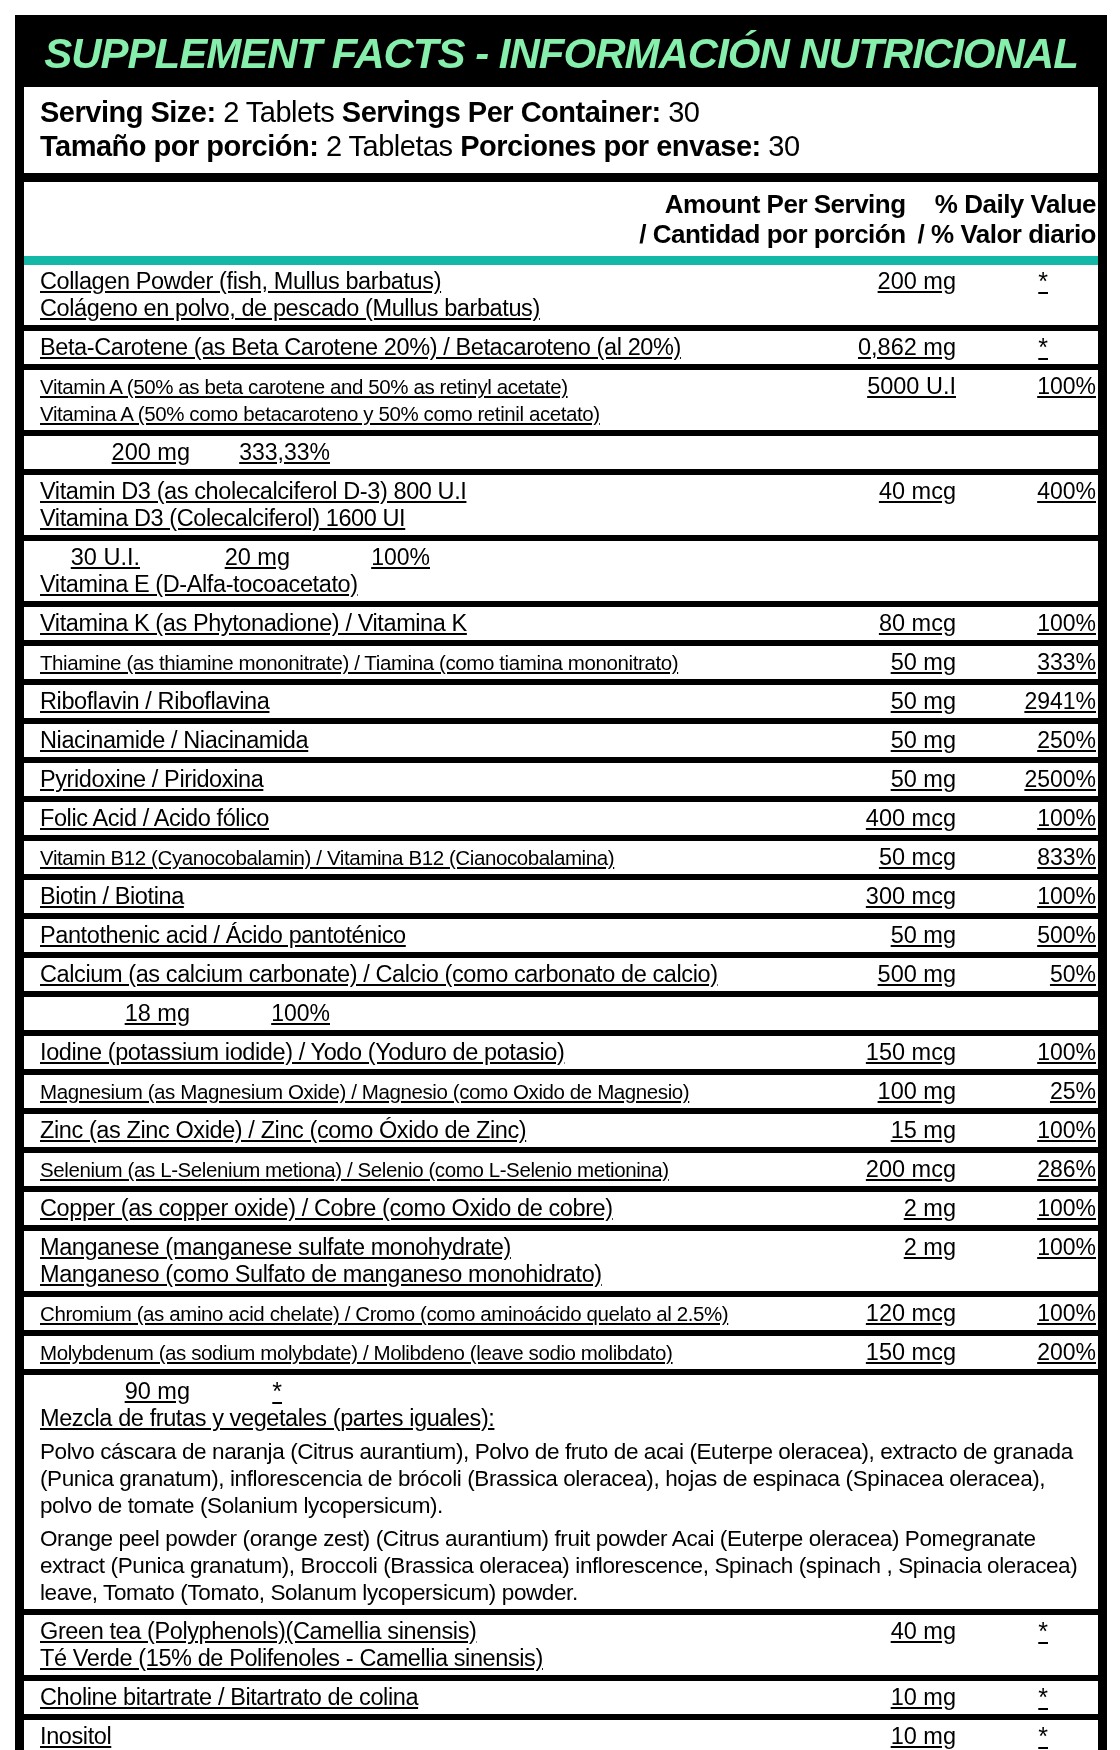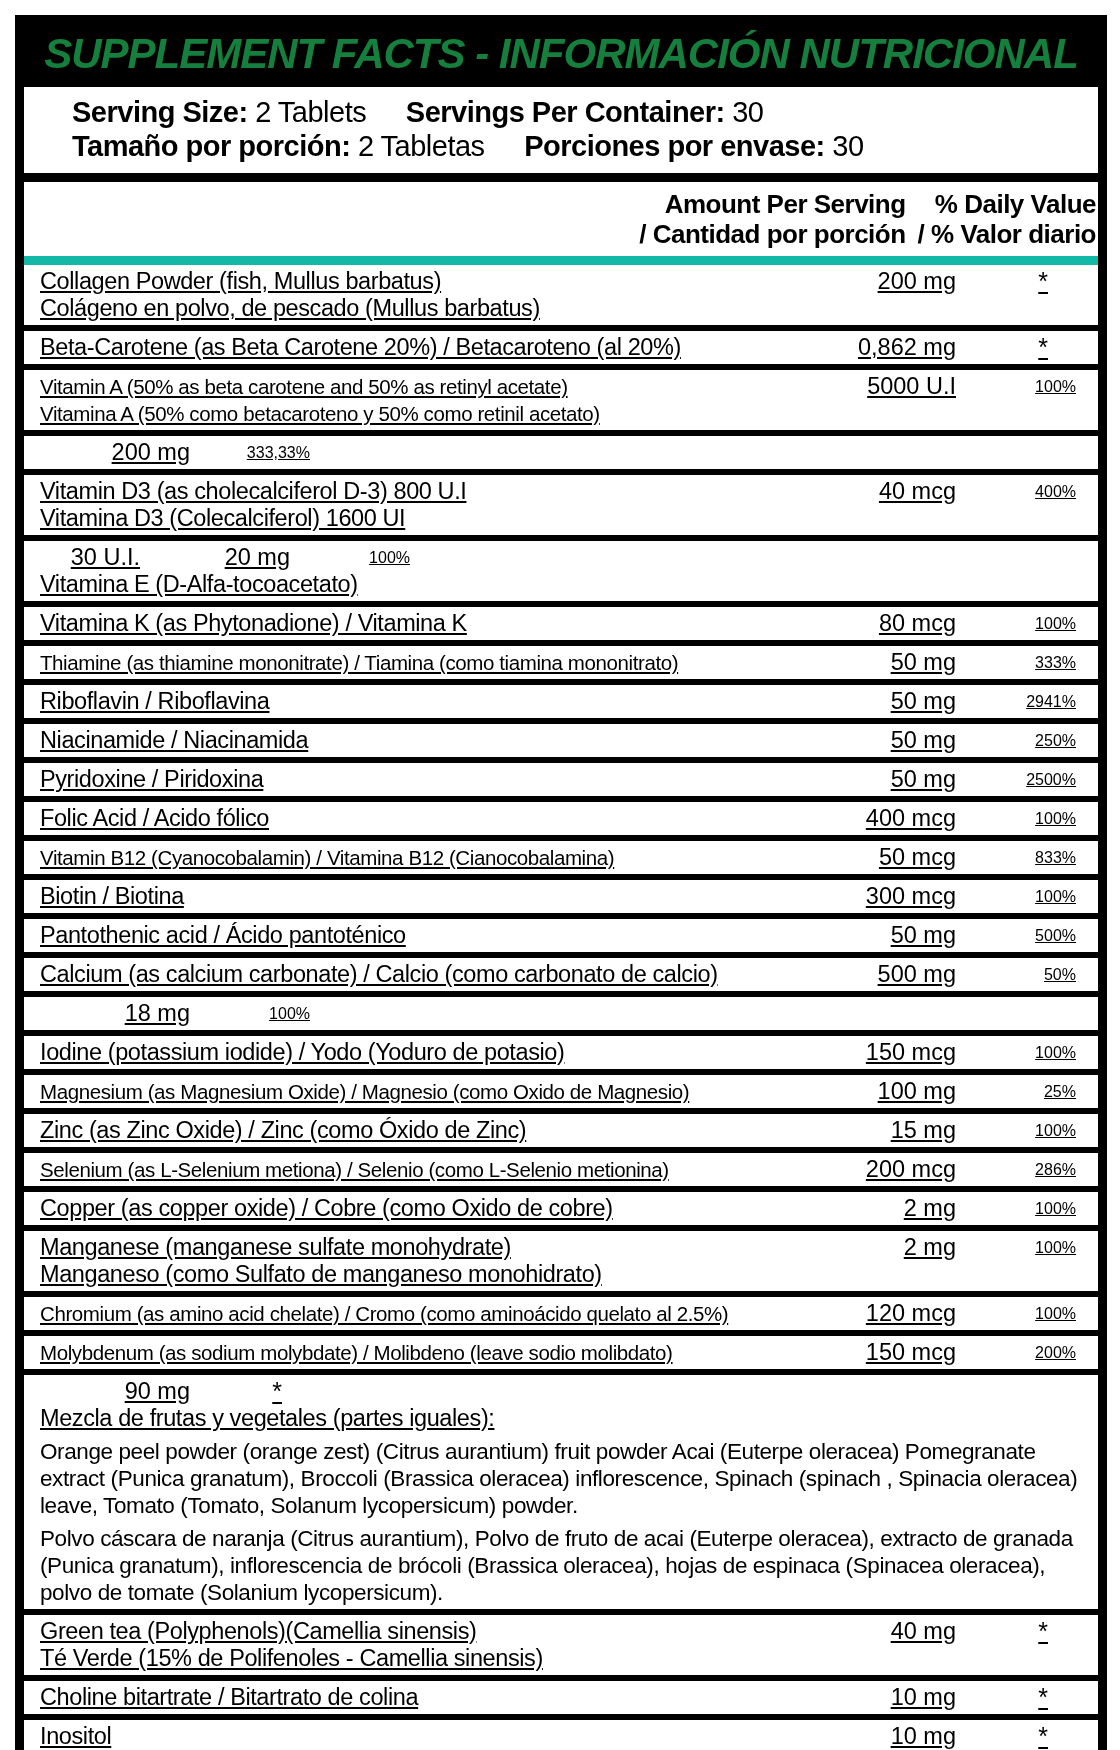--- a/index.html
+++ b/index.html
@@ -5,43 +5,43 @@
   html,body{margin:0;padding:0;}
   body{
     width:1120px;height:1750px;position:relative;background:#ffffff;color:#000000;
     font-family:"Liberation Sans",sans-serif;overflow:hidden;
   }
   .label{
     position:absolute;left:15px;top:15px;width:1092px;
     border:9px solid #000;background:#fff;box-sizing:border-box;
   }
   .title-bar{
-    background:#000;color:#15803d;text-align:center;
+    background:#000;color:#86efac;text-align:center;
     font-weight:bold;font-style:italic;font-size:42px;line-height:46px;
     padding:7px 0 10px 0;letter-spacing:-1px;
   }
   .serving{
     padding:8px 16px 10px 16px;border-bottom:9px solid #000;
     font-size:29px;line-height:34px;letter-spacing:-0.5px;
   }
-  .serving .lab{font-weight:bold;margin-left:32px;}
+  .serving .lab{font-weight:bold;}
   .serving .val{font-weight:normal;}
   .colhead{
     display:flex;justify-content:flex-end;align-items:flex-end;gap:12px;
     padding:7px 2px 7px 0;border-bottom:9px solid #14b8a6;
     font-weight:bold;font-size:26px;line-height:30px;letter-spacing:-0.5px;
   }
   .colhead .block{text-align:right;white-space:nowrap;}
   .row{border-bottom:6px solid #000;padding:3px 0;}
   .line{display:flex;align-items:flex-start;padding-left:16px;line-height:27px;text-decoration:underline;}
   .nm{flex:1;font-size:23.5px;letter-spacing:-0.4px;white-space:nowrap;overflow:visible;}
   .small .nm{font-size:20.5px;}
   .mid{width:100px;text-align:right;font-size:23.5px;white-space:nowrap;}
   .amt{width:150px;text-align:right;font-size:23.5px;white-space:nowrap;}
-  .dv{width:142px;text-align:right;font-size:16px;white-space:nowrap;padding-right:22px;box-sizing:border-box;}
+  .dv{width:142px;text-align:right;font-size:23px;white-space:nowrap;padding-right:2px;box-sizing:border-box;}
   .dv.star{padding-right:50px;font-size:25px;}
   .para{
     padding:0 14px 0 16px;margin-top:6px;
     font-size:22.5px;line-height:27px;letter-spacing:-0.4px;
   }
 </style>
 </head>
 <body>
 
 <div class="label">
@@ -253,22 +253,22 @@
         </div>
       </div>
       <div class="row">
         <div class="line">
           <span class="amt">90 mg</span>
           <span class="dv star">*</span>
         </div>
         <div class="line">
           <span class="nm">Mezcla de frutas y vegetales (partes iguales):</span>
         </div>
+        <div class="para">Polvo cáscara de naranja (Citrus aurantium), Polvo de fruto de acai (Euterpe oleracea), extracto de granada (Punica granatum), inflorescencia de brócoli (Brassica oleracea), hojas de espinaca (Spinacea oleracea), polvo de tomate (Solanium lycopersicum).</div>
         <div class="para">Orange peel powder (orange zest) (Citrus aurantium) fruit powder Acai (Euterpe oleracea) Pomegranate extract (Punica granatum), Broccoli (Brassica oleracea) inflorescence, Spinach (spinach , Spinacia oleracea) leave, Tomato (Tomato, Solanum lycopersicum) powder.</div>
-        <div class="para">Polvo cáscara de naranja (Citrus aurantium), Polvo de fruto de acai (Euterpe oleracea), extracto de granada (Punica granatum), inflorescencia de brócoli (Brassica oleracea), hojas de espinaca (Spinacea oleracea), polvo de tomate (Solanium lycopersicum).</div>
       </div>
       <div class="row">
         <div class="line">
           <span class="nm">Green tea (Polyphenols)(Camellia sinensis)</span>
           <span class="amt">40 mg</span>
           <span class="dv star">*</span>
         </div>
         <div class="line">
           <span class="nm">Té Verde (15% de Polifenoles - Camellia sinensis)</span>
         </div>

